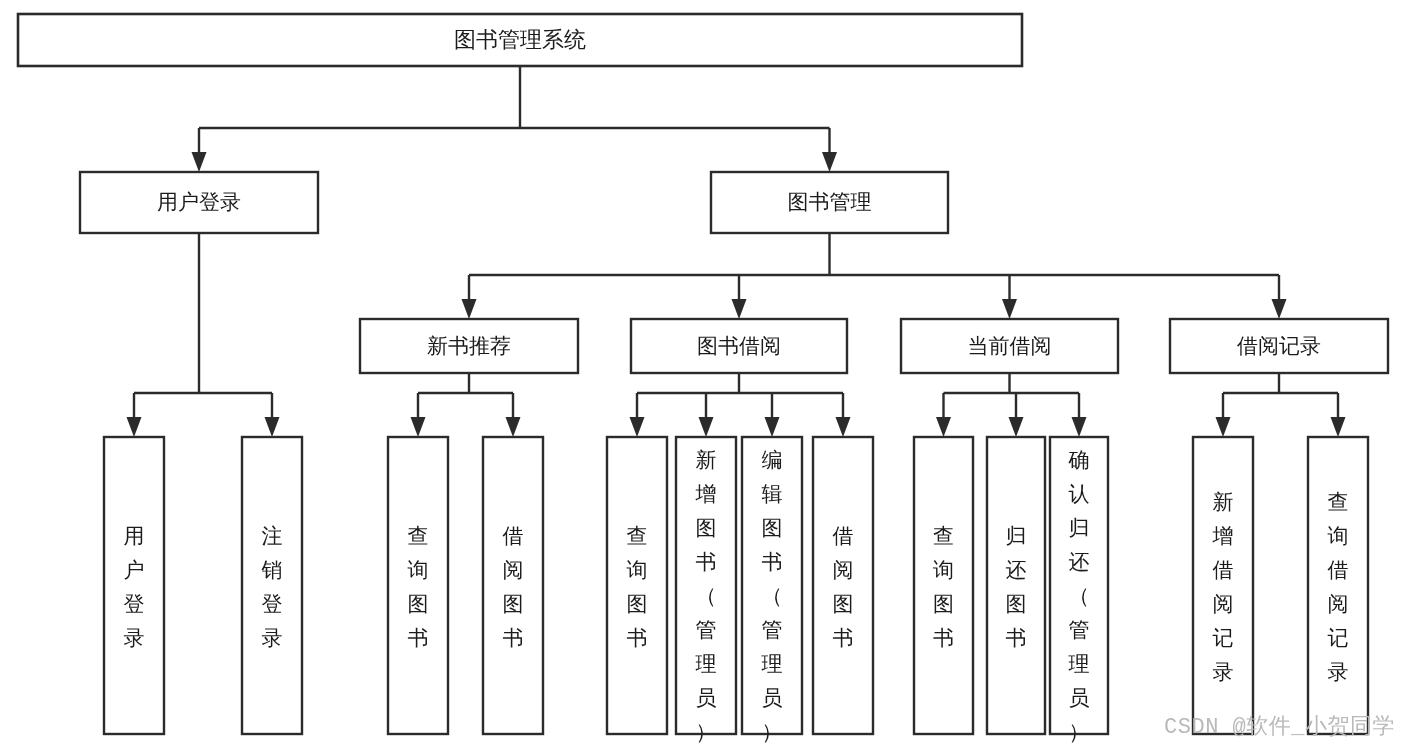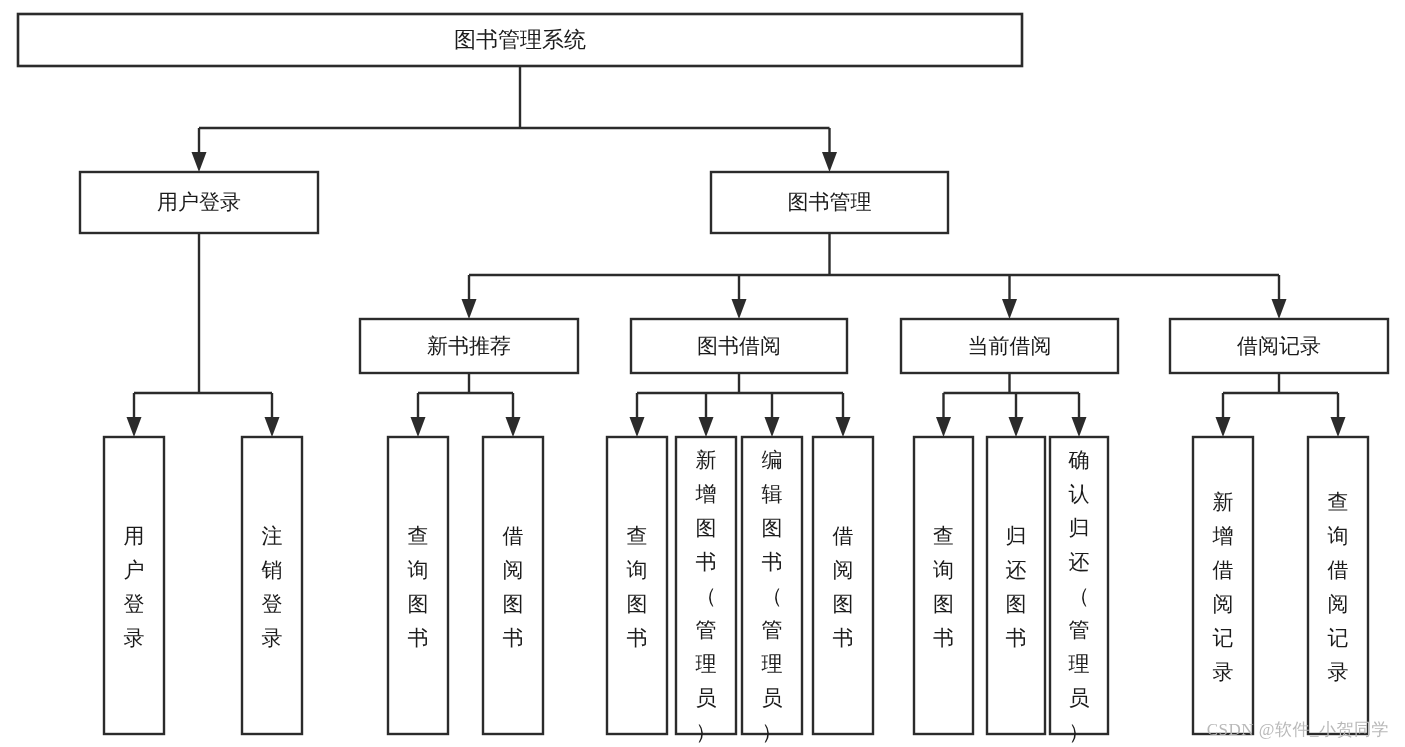--- a/index.html
+++ b/index.html
@@ -57,24 +57,24 @@
     font-size: 22px;
   }
   .leaf-label {
     fill: #1b1b1b;
     font-family: "Liberation Sans", "DejaVu Sans", sans-serif;
     font-size: 21px;
     text-anchor: middle;
   }
   .watermark {
     position: absolute;
-    right: 16px;
+    right: 10px;
     bottom: 6px;
-    font-family: Liberation Serif, serif;
-    font-size: 17px;
+    font-family: Liberation Mono, monospace;
+    font-size: 22px;
     color: #b9b9b9;
     letter-spacing: 0.5px;
     white-space: nowrap;
     user-select: none;
   }
 </style>
 </head>
 <body>
 
 <div id="diagram-root">

